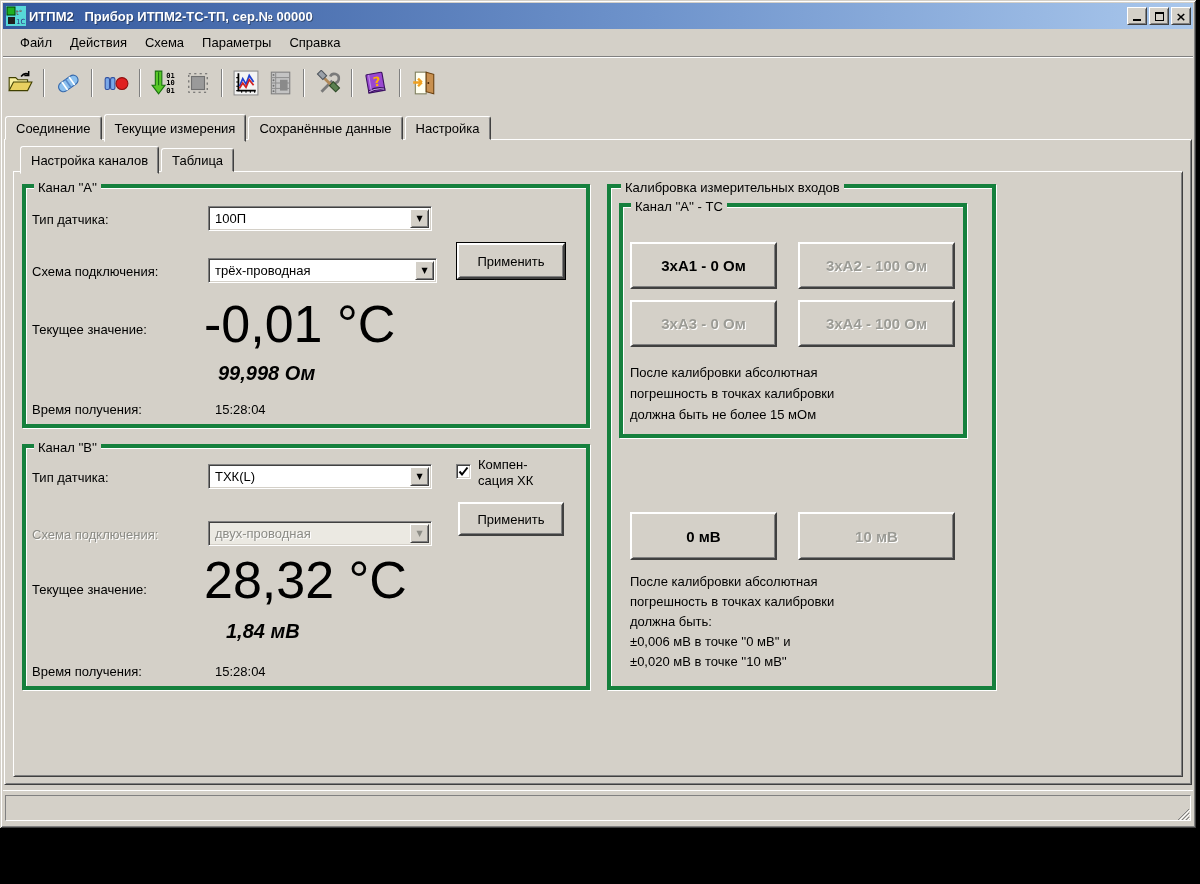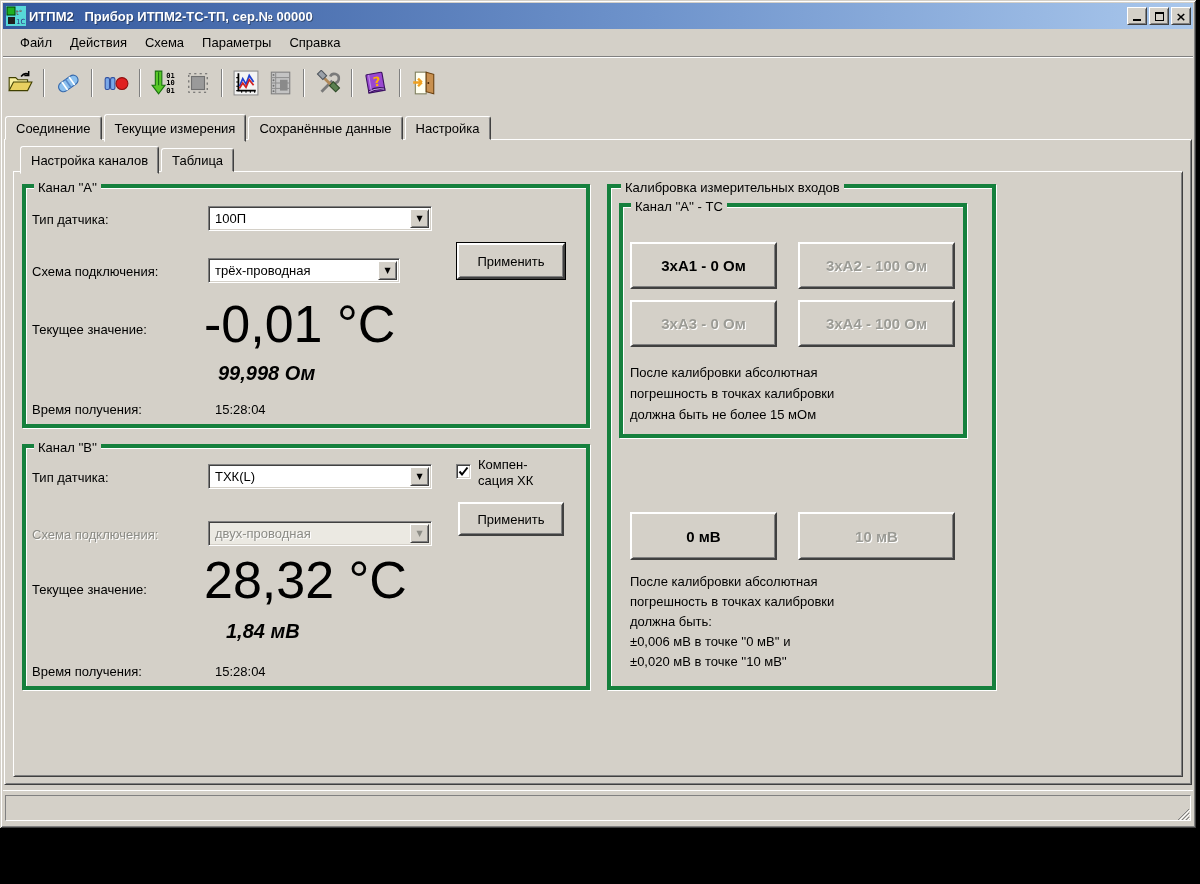--- a/index.html
+++ b/index.html
@@ -280,21 +280,21 @@
     <span class="group-label">Канал ''A''</span>
   </div>
   <span class="field-label" style="left:32px; top:212px;">Тип датчика:</span>
   <div class="combo" style="left:208px; top:206px; width:224px;">
     <span class="combo-value">100П</span>
     <span class="combo-btn">
         <span class="combo-arrow">▼</span>
       </span>
   </div>
   <span class="field-label" style="left:32px; top:264px;">Схема подключения:</span>
-  <div class="combo" style="left:208px; top:258px; width:192px;gap:20px;">
+  <div class="combo" style="left:208px; top:258px; width:229px;gap:20px;">
     <span class="combo-value">трёх-проводная</span>
     <span class="combo-btn">
         <span class="combo-arrow">▼</span>
       </span>
   </div>
   <div class="btn default" style="left:457px; top:243px; width:108px; height:36px;">Применить</div>
   <span class="field-label" style="left:32px; top:322px;">Текущее значение:</span>
   <div class="big-value" style="left:204px; top:298px;">-0,01 °C</div>
   <div class="secondary-value" style="left:218px; top:363px;">99,998 Ом</div>
   <span class="field-label" style="left:32px; top:402px;">Время получения:</span>

